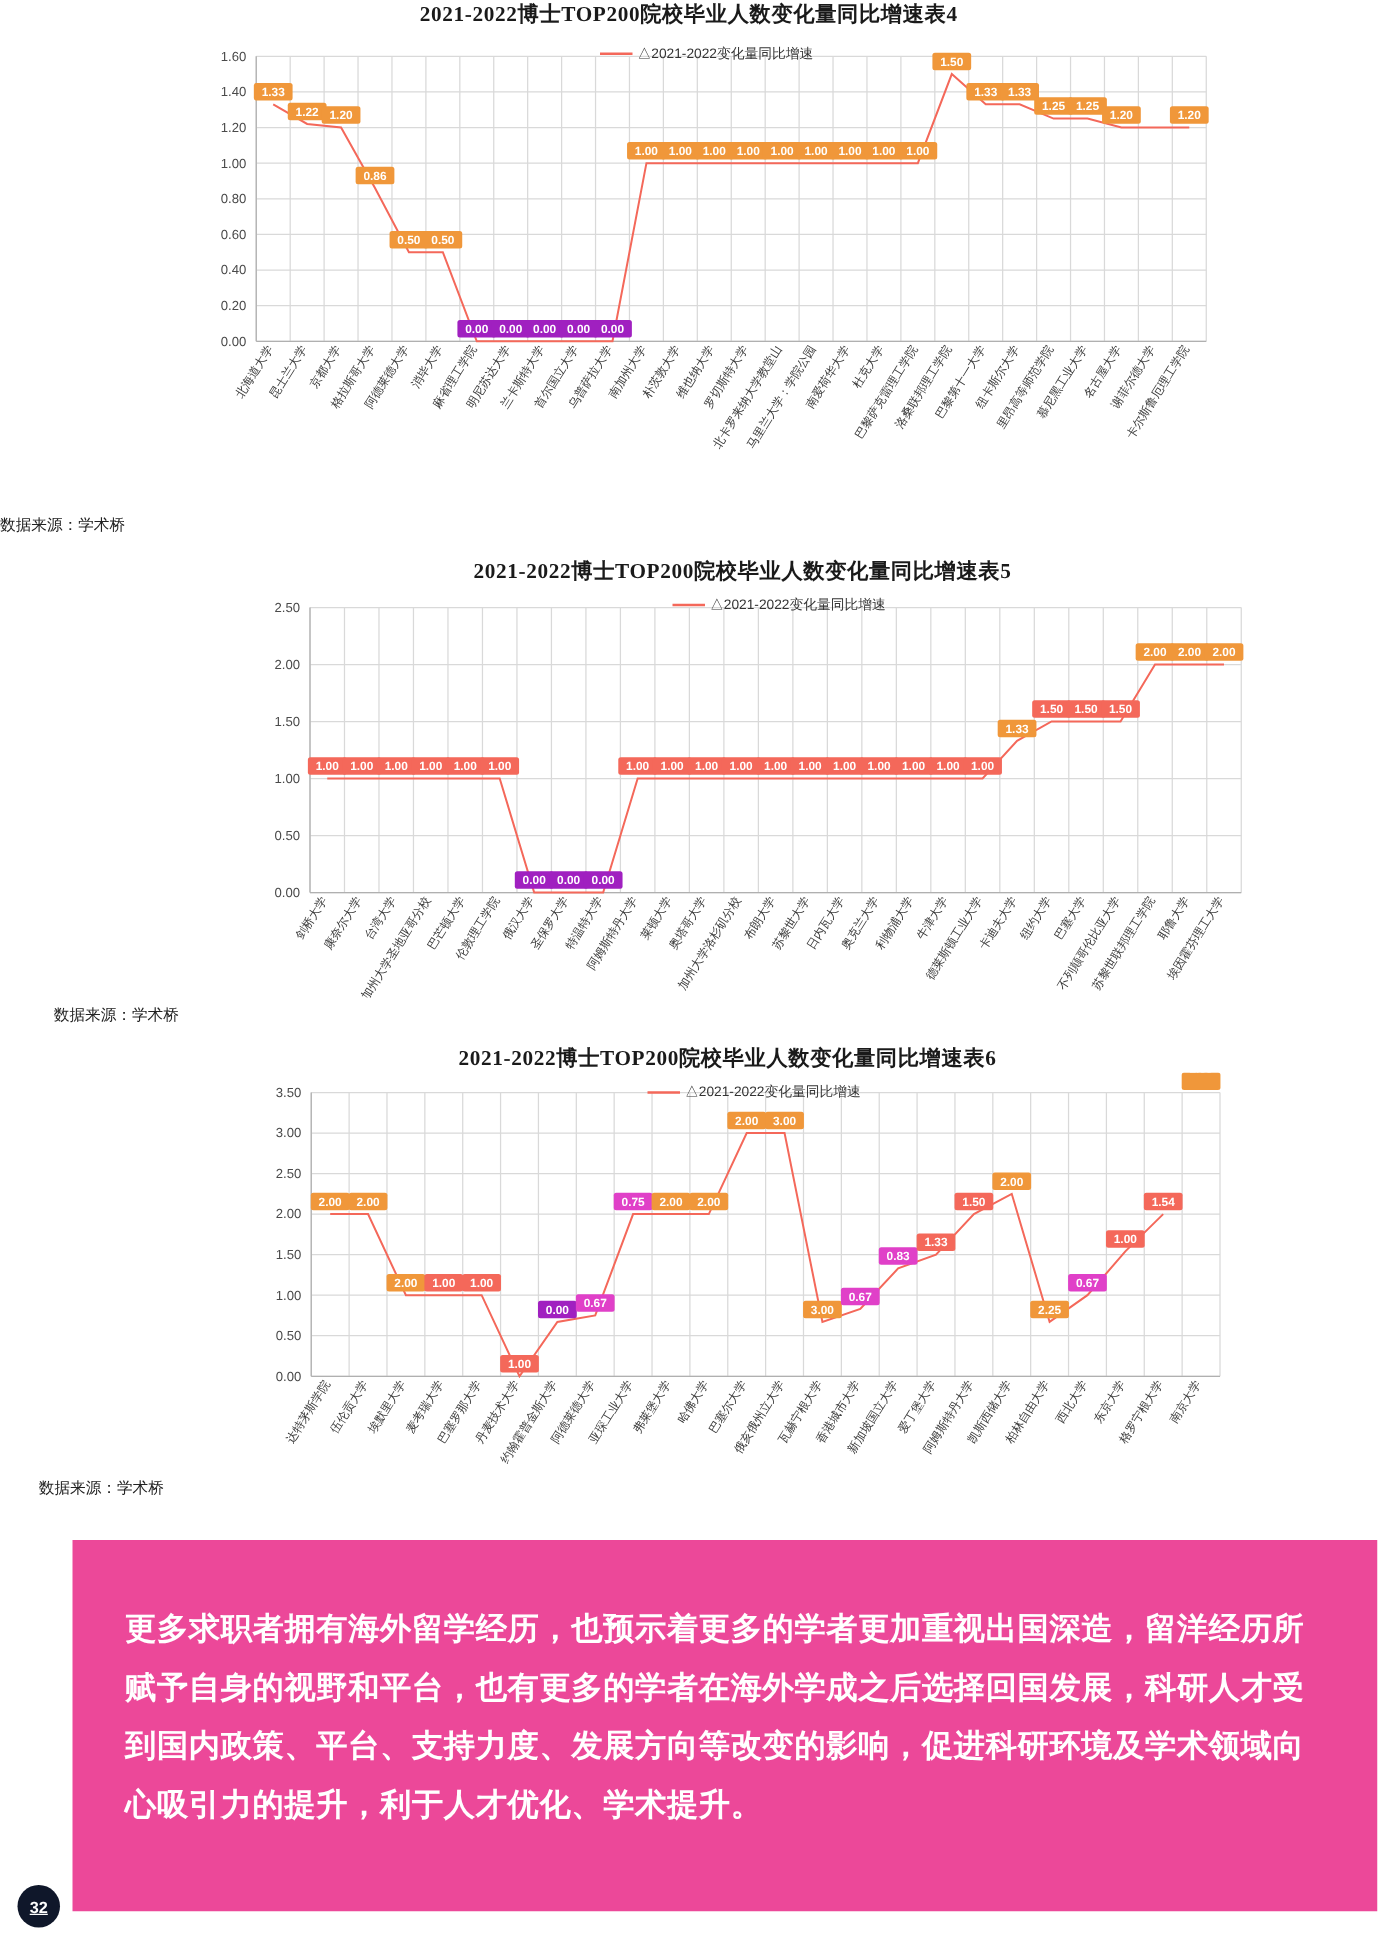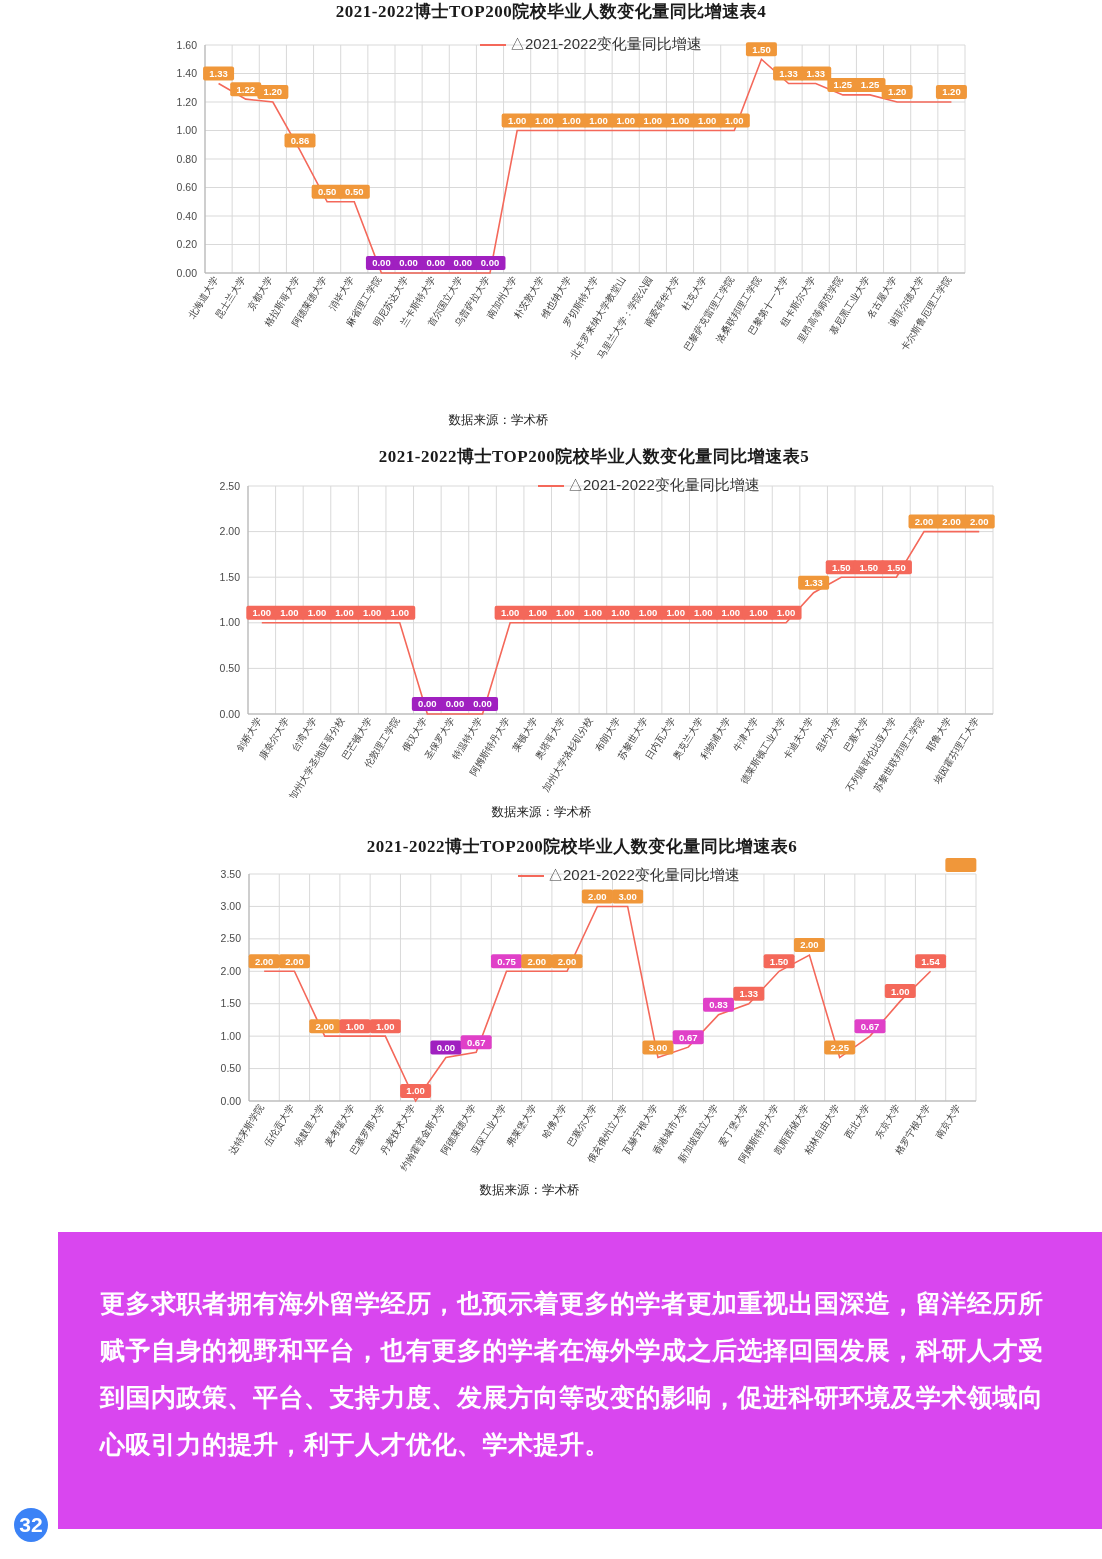--- a/index.html
+++ b/index.html
@@ -20,32 +20,32 @@
     font-size: 17px;
     color: #1a1a1a;
     letter-spacing: .5px;
   }
   .plot-wrap { position: relative; margin: 0 auto; }
   .legend {
     position: absolute;
     display: flex;
     align-items: center;
     gap: 4px;
-    font-size: 15px;
+    font-size: 11px;
     color: #333;
     white-space: nowrap;
   }
   .legend .lg-line {
     display: inline-block;
     width: 26px;
     height: 2px;
     background: #f4685a;
   }
   .source {
-    text-align: center;
+    text-align: left;
     font-size: 12.5px;
     color: #222;
     padding-right: 105px;
     font-family: "Liberation Sans", sans-serif;
   }
   svg { display: block; }
   .gl { stroke: #d9d9d9; stroke-width: 1; }
   .axis-line { stroke: #b0b0b0; stroke-width: 1; }
   .ylabel { font-size: 10.5px; fill: #4a4a4a; font-family: "Liberation Sans", sans-serif; }
   .xlabel { font-size: 9.5px; fill: #3a3a3a; font-family: "Liberation Sans", sans-serif; }
@@ -53,47 +53,48 @@
   .dl-box { stroke: none; }
   .dl-text { font-size: 9.5px; fill: #ffffff; font-family: "Liberation Sans", sans-serif; font-weight: bold; }
 
   
   .callout {
     position: absolute;
     left: 58px;
     top: 1232px;
     width: 1044px;
     height: 297px;
-    background: #d946ef;
+    background: #ec4899;
     color: #fff;
   }
   .callout p {
     margin: 0;
     padding: 48px 42px 0 42px;
     font-family: "Liberation Serif", serif;
     font-weight: bold;
     font-size: 25px;
     line-height: 47px;
     letter-spacing: .5px;
   }
   .page-num {
     position: absolute;
     left: 14px;
     top: 1508px;
     width: 34px;
     height: 34px;
     border-radius: 50%;
-    background: #3b82f6;
+    background: #0f172a;
     color: #fff;
     font-family: "Liberation Sans", sans-serif;
-    font-size: 21px;
+    font-size: 13px;
     font-weight: bold;
     display: flex;
     align-items: center;
     justify-content: center;
+    text-decoration: underline;
   }
 </style>
 </head>
 <body>
 
 <div class="chart-block" style="">
   <div class="chart-title">2021-2022博士TOP200院校毕业人数变化量同比增速表4</div>
   <div class="plot-wrap" id="wrap0" style="height:345px;">
     <div class="legend" id="legend0" style="left:480px; top:12px;">
       <span class="lg-line"></span>

